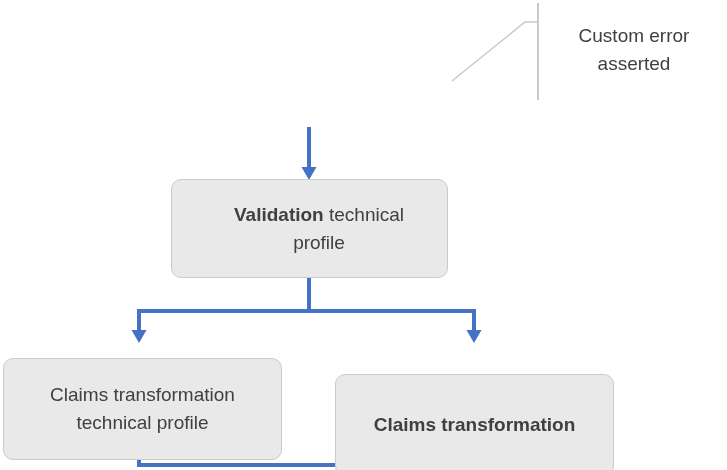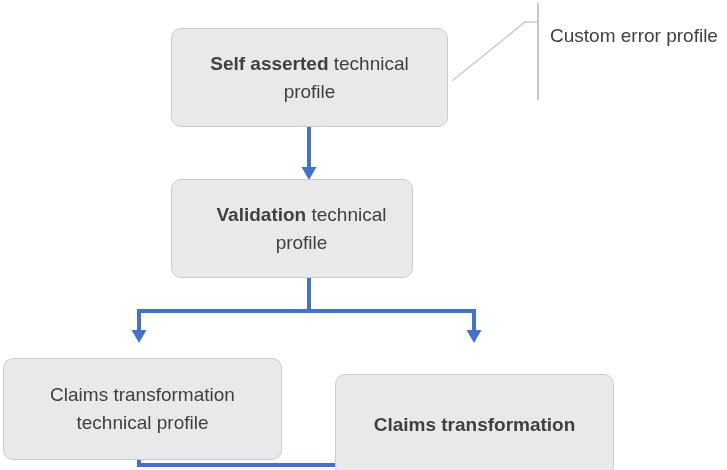--- a/index.html
+++ b/index.html
@@ -43,21 +43,21 @@
     align-items: center;
     justify-content: center;
     text-align: center;
     color: var(--text, #404040);
     font-size: 19px;
     line-height: 28px;
     padding: 0 16px;
   }
   .node .b { font-weight: bold; }
   .node1 { left: 171px; top: 28px;  width: 277px; height: 99px; }
-  .node2 { left: 171px; top: 179px; width: 242px; height: 99px; padding-left: 35px; }
+  .node2 { left: 171px; top: 179px; width: 277px; height: 99px; padding-left: 35px; }
   .node3 { left: 3px;   top: 358px; width: 279px; height: 102px; }
   .node4 { left: 335px; top: 343px; width: 279px; height: 102px; margin-top: 31px; }
   .callout-text {
     position: absolute;
     left: 548px; top: 22px;
     width: 172px;
     text-align: center;
     color: var(--text, #404040);
     font-size: 19px;
     line-height: 28px;
@@ -78,39 +78,34 @@
 
     <path class="blue-line" d="M309 278 L309 311"></path>
     <path class="blue-line" d="M139 331 L139 311 L474 311 L474 331"></path>
     <polygon class="blue-head" points="131.5,330 146.5,330 139,343"></polygon>
     <polygon class="blue-head" points="466.5,330 481.5,330 474,343"></polygon>
 
     <path class="blue-line" d="M139 445 L139 465 L474 465 L474 459"></path>
     <polygon class="blue-head" points="466.5,459 481.5,459 474,446"></polygon>
   </svg>
 
-  <div class="node node1">
-    <div>
-      <span class="b">Self asserted</span><span> technical profile</span>
-    </div>
-  </div>
 
   <div class="node node2">
     <div>
       <span class="b">Validation</span><span> technical profile</span>
     </div>
   </div>
 
   <div class="node node3">
     <div>
       <span class="b"></span><span>Claims transformation technical profile</span>
     </div>
   </div>
 
   <div class="node node4">
     <div>
       <span class="b">Claims transformation</span><span></span>
     </div>
   </div>
 
-  <div class="callout-text">Custom error profile</div>
+  <div class="callout-text">Custom error asserted</div>
 
 </div>
 
 </body></html>

